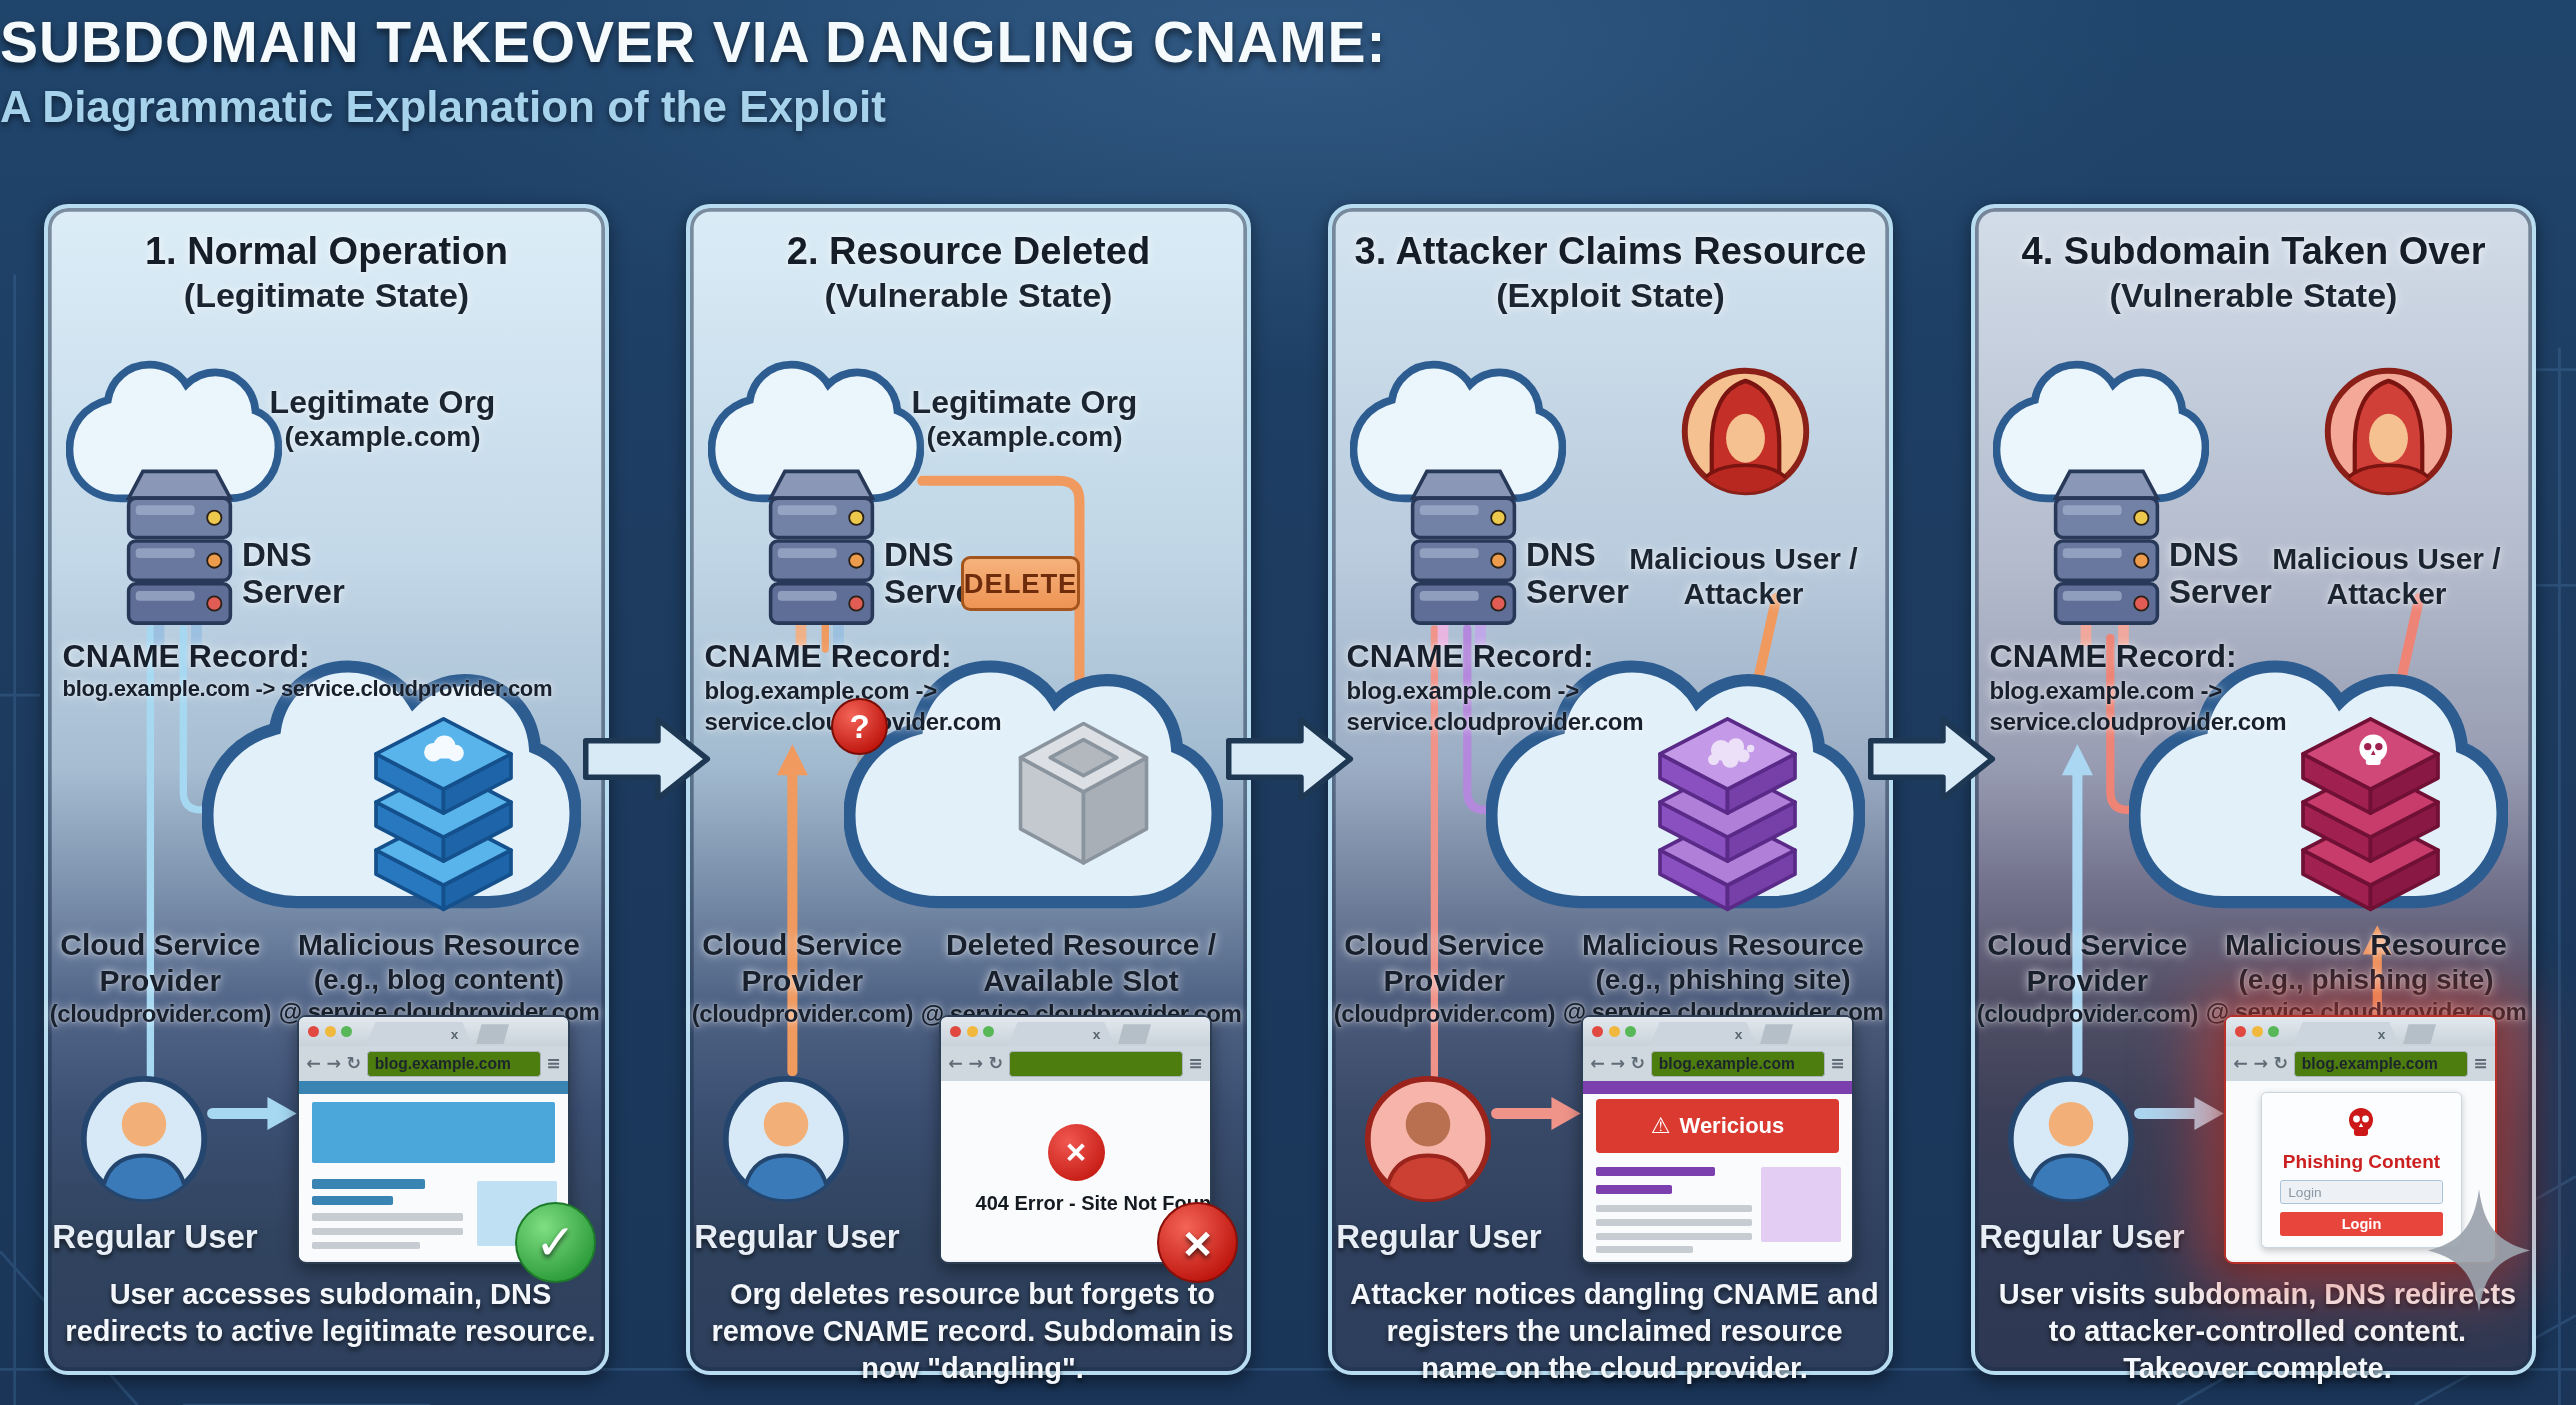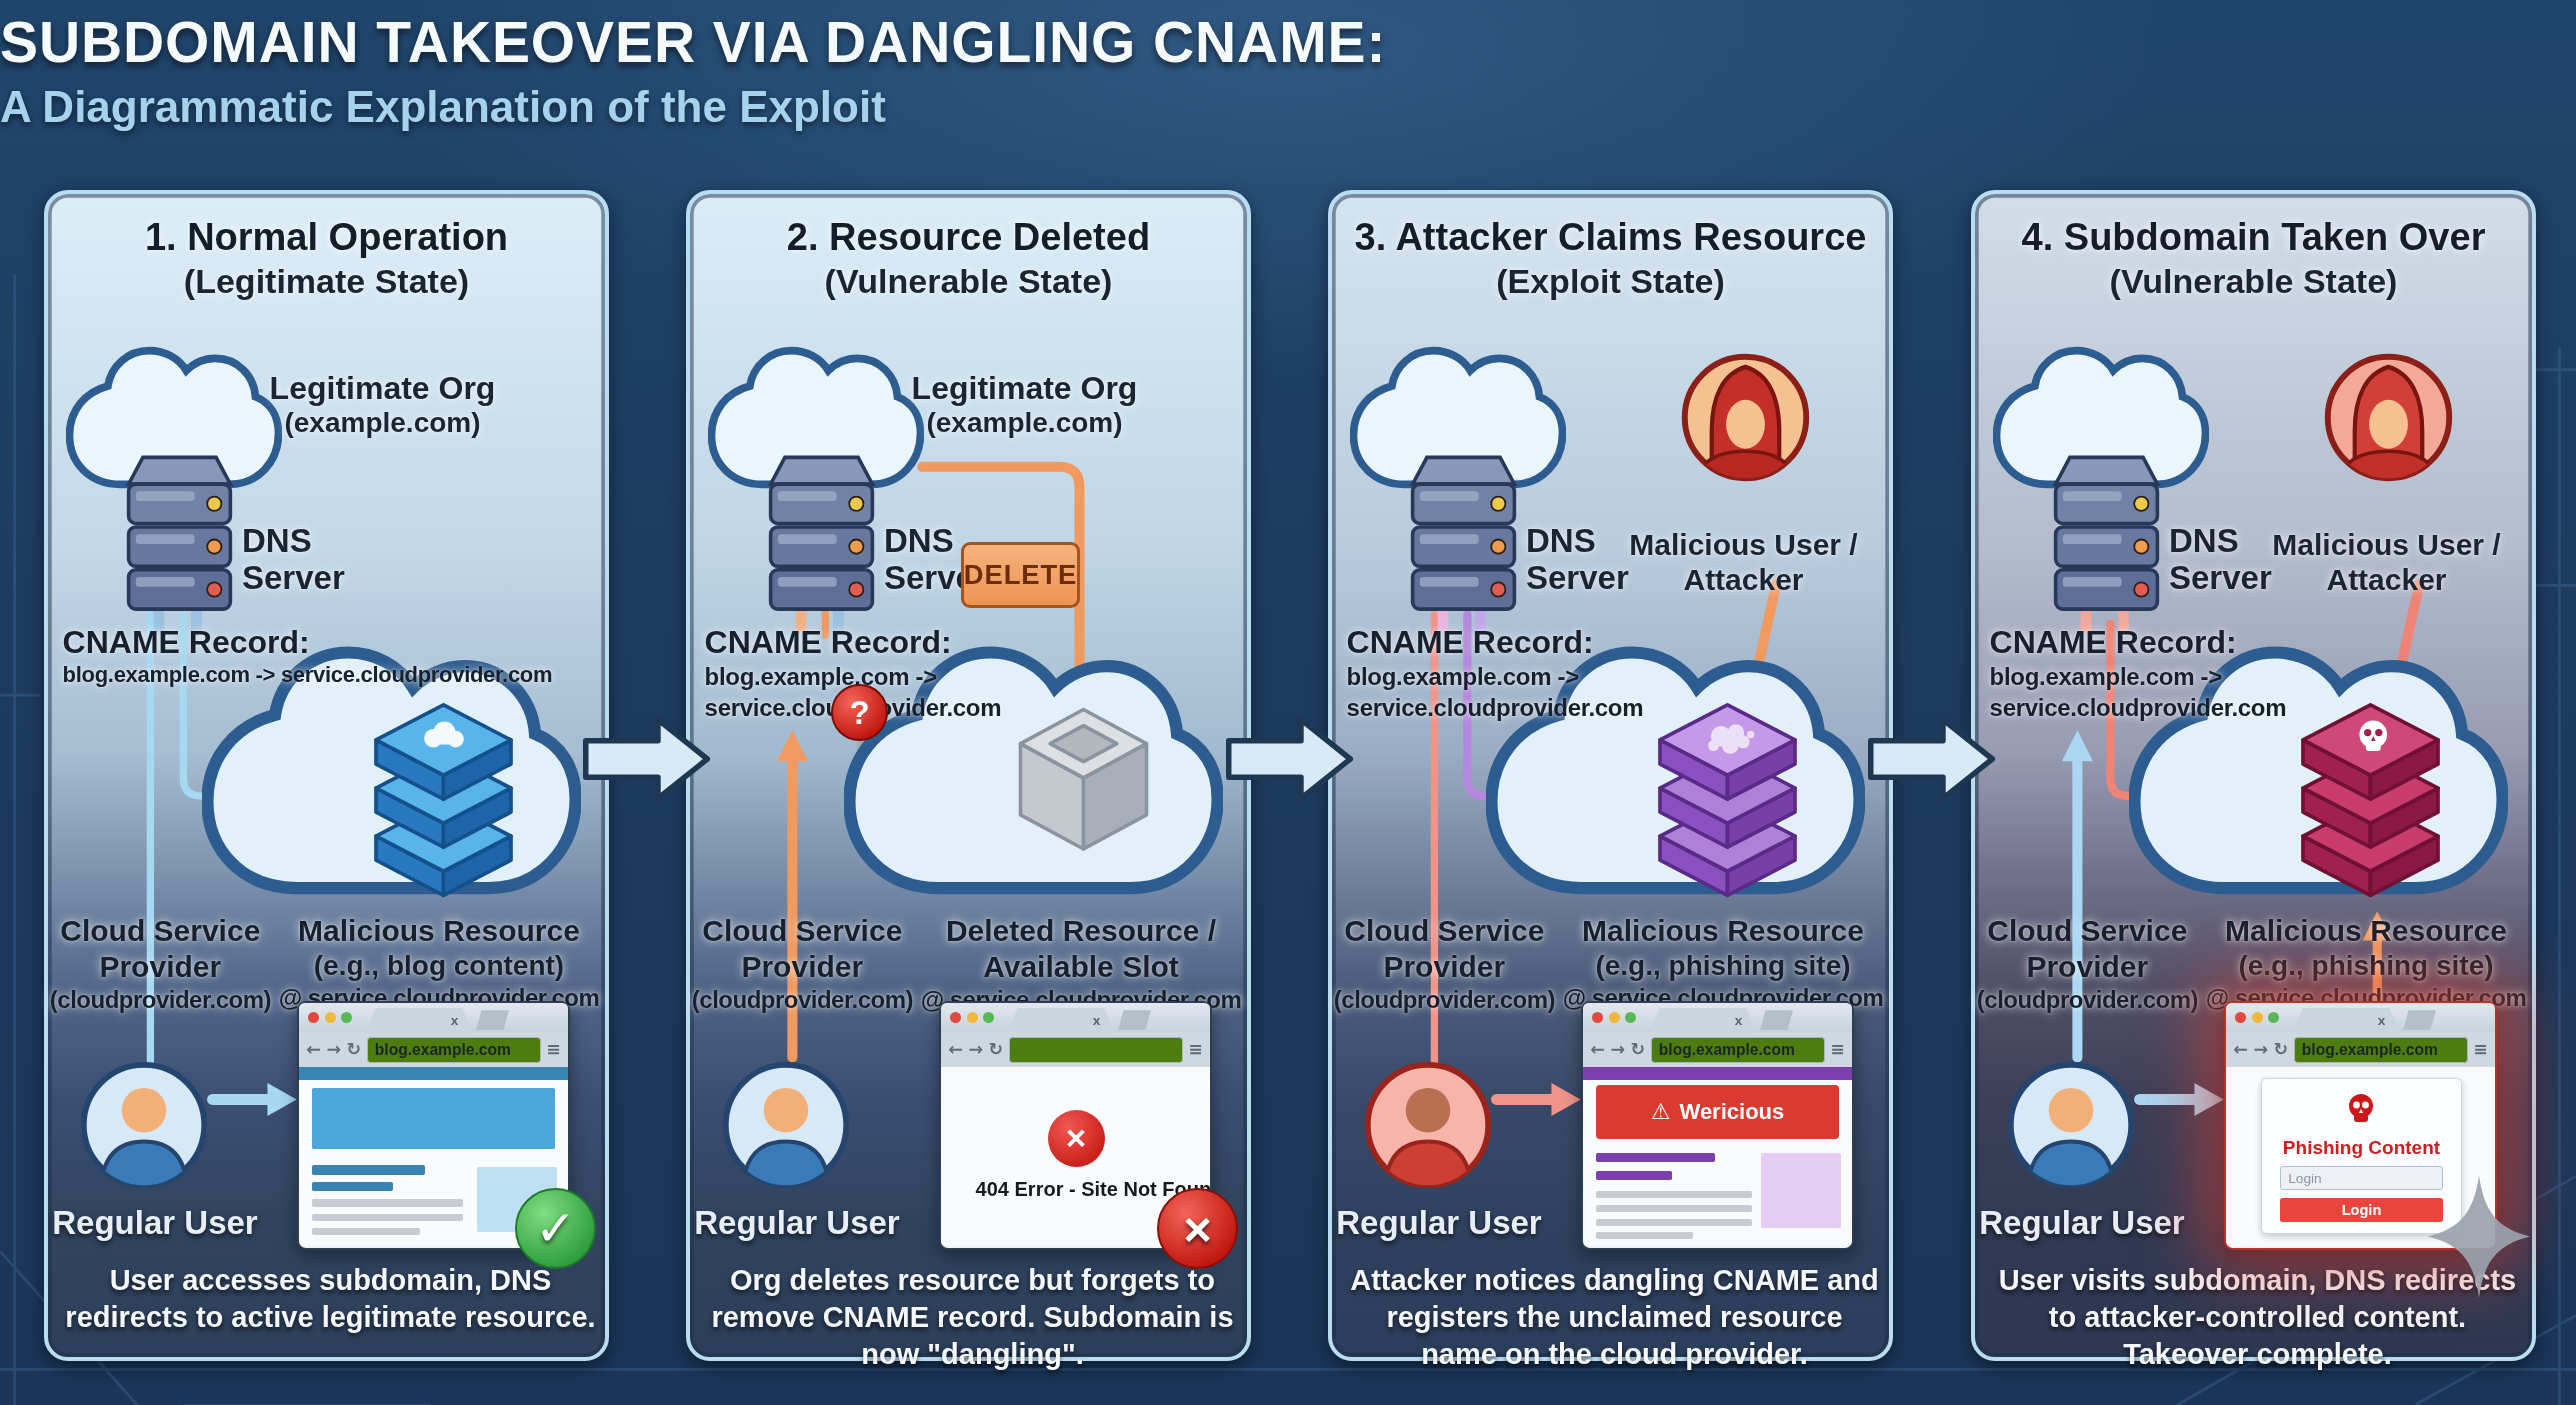--- a/index.html
+++ b/index.html
@@ -9,21 +9,21 @@
       radial-gradient(ellipse 1281px 457px at 50% 4%, rgba(90,140,190,.28), rgba(0,0,0,0) 70%),
       linear-gradient(180deg,#20456c 0%,#1d3c60 40%,#1a3558 100%);}
   .bggrid{position:absolute;left:0;top:0;z-index:0;}
   
   .hdr{position:absolute;left:0;top:9.1px;width:100%;text-align:left;z-index:2;}
   .hdr-title{font-size:57px;font-weight:bold;color:#f5fafd;letter-spacing:0.9px;
     text-shadow:0 3.7px 7.3px rgba(0,0,0,.55);}
   .hdr-sub{margin-top:7.3px;font-size:44px;font-weight:bold;color:#a7d2ec;
     text-shadow:0 2.7px 6.4px rgba(0,0,0,.5);}
   
-  .panel{position:absolute;top:190px;width:565px;height:1171px;border-radius:24px;
+  .panel{position:absolute;top:204px;width:565px;height:1171px;border-radius:24px;
     border:4.6px solid #b9ddf0;box-sizing:border-box;z-index:2;
     box-shadow:inset 0 0 0 3.7px rgba(26,46,74,.5), 0 5.5px 16.5px rgba(0,0,0,.45);}
   .p1{left:44px;background:linear-gradient(180deg,#dcedf7 0%,#c3d8e8 30%,#a6bdd2 48%,#7f94af 58%,#53678a 68%,#3b4f73 78%,#31445f 88%,#2d3f5c 100%);}
   .p2{left:686px;background:linear-gradient(180deg,#daecf6 0%,#c0d6e6 30%,#a2bacf 48%,#7b90ab 58%,#506486 68%,#3a4e71 78%,#30435e 88%,#2c3e5b 100%);}
   .p3{left:1328px;background:linear-gradient(180deg,#d4e4f0 0%,#b9cbdd 30%,#9badc4 48%,#75849f 58%,#4d5c7c 68%,#394968 78%,#2f405e 90%,#2d3e5c 100%);}
   .p4{left:1971px;background:linear-gradient(180deg,#d2dde9 0%,#b4bccd 30%,#979cb2 48%,#74738e 58%,#525067 68%,#3c3f58 78%,#303a54 90%,#2e3852 100%);}
   .panel > *{position:absolute;}
   .connectors{left:0;top:0;z-index:1;}
   .glow-dark{text-shadow:0 0 9.1px rgba(255,255,255,.75),0 0 2.7px rgba(255,255,255,.5);}
   .glow-light{text-shadow:0 2.7px 5.5px rgba(0,0,0,.65);}
@@ -45,21 +45,21 @@
   .dbstack,.cube{left:326px;top:509px;z-index:3;}
   .provider{left:1.8px;top:719px;width:221px;text-align:center;z-index:3;color:#17202c;}
   .resource{left:220px;top:719px;width:342px;text-align:center;z-index:3;color:#17202c;}
   .lg{font-size:30px;font-weight:bold;line-height:1.2;}
   .md{font-size:28px;font-weight:bold;line-height:1.2;}
   .sm{font-size:24px;font-weight:bold;letter-spacing:-0.5px;line-height:1.25;}
   .user-avatar{left:30px;top:865px;z-index:3;}
   .userlab{left:0px;top:1010px;width:214px;text-align:center;font-size:33px;font-weight:bold;color:#e8eef6;z-index:3;}
   .caption{left:16.5px;top:1068px;width:532px;text-align:center;font-size:29px;font-weight:bold;color:#f4f8fc;line-height:1.28;z-index:3;}
   
-  .delete-badge{left:271px;top:348px;width:119px;height:66px;z-index:4;
+  .delete-badge{left:271px;top:348px;width:119px;height:55px;z-index:4;
     background:linear-gradient(180deg,#f6b27c,#ee9454);border:3.7px solid #a4551e;border-radius:9.1px;
     display:flex;align-items:center;justify-content:center;font-size:27.4px;font-weight:bold;color:#6e2c0c;letter-spacing:0.9px;box-sizing:border-box;}
   .q-badge{left:141px;top:490px;width:57px;height:57px;border-radius:50%;z-index:4;
     background:radial-gradient(circle at 35% 30%,#f46458,#c01810 75%);border:2.7px solid #7a0c06;
     display:flex;align-items:center;justify-content:center;font-size:33px;font-weight:bold;color:#fff;box-sizing:border-box;}
   .result-badge{left:467px;top:994px;width:81px;height:81px;border-radius:50%;z-index:6;
     display:flex;align-items:center;justify-content:center;font-size:49px;font-weight:bold;color:#fff;box-sizing:border-box;}
   .badge-check{background:radial-gradient(circle at 35% 30%,#7ede82,#2f9e3c 75%);border:2.7px solid #1d7a2a;}
   .badge-x{background:radial-gradient(circle at 35% 30%,#f46458,#c01810 75%);border:2.7px solid #8a0f08;}
   

